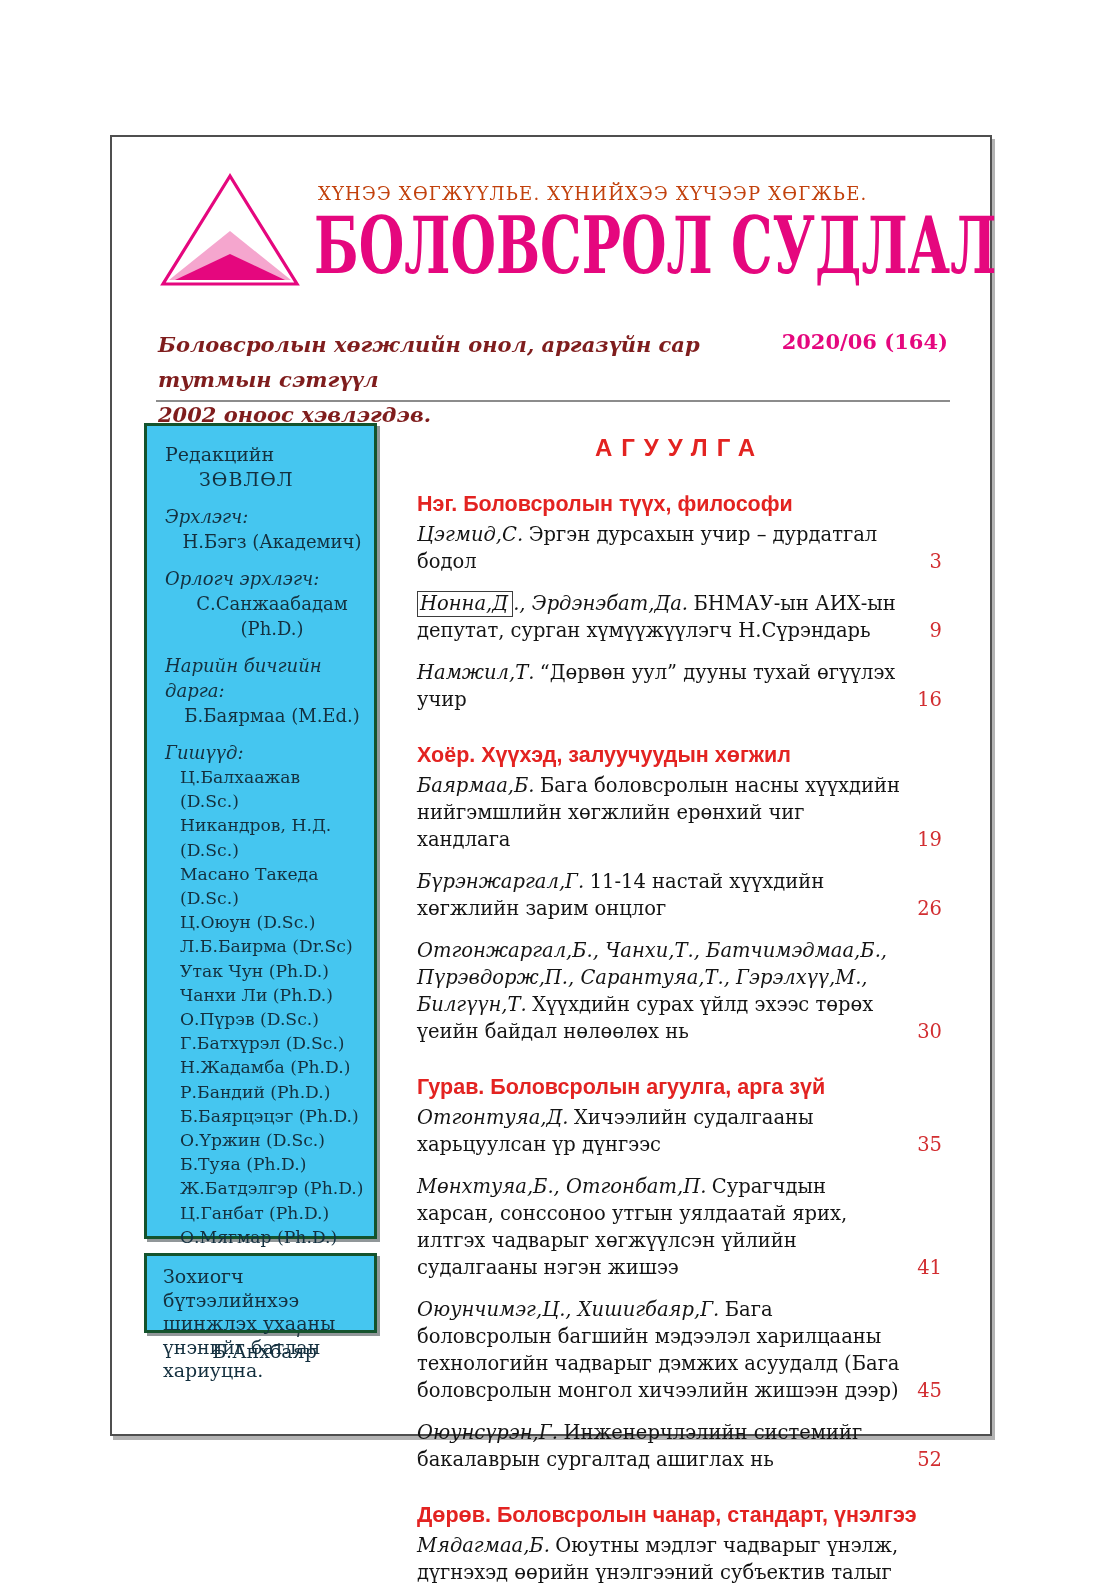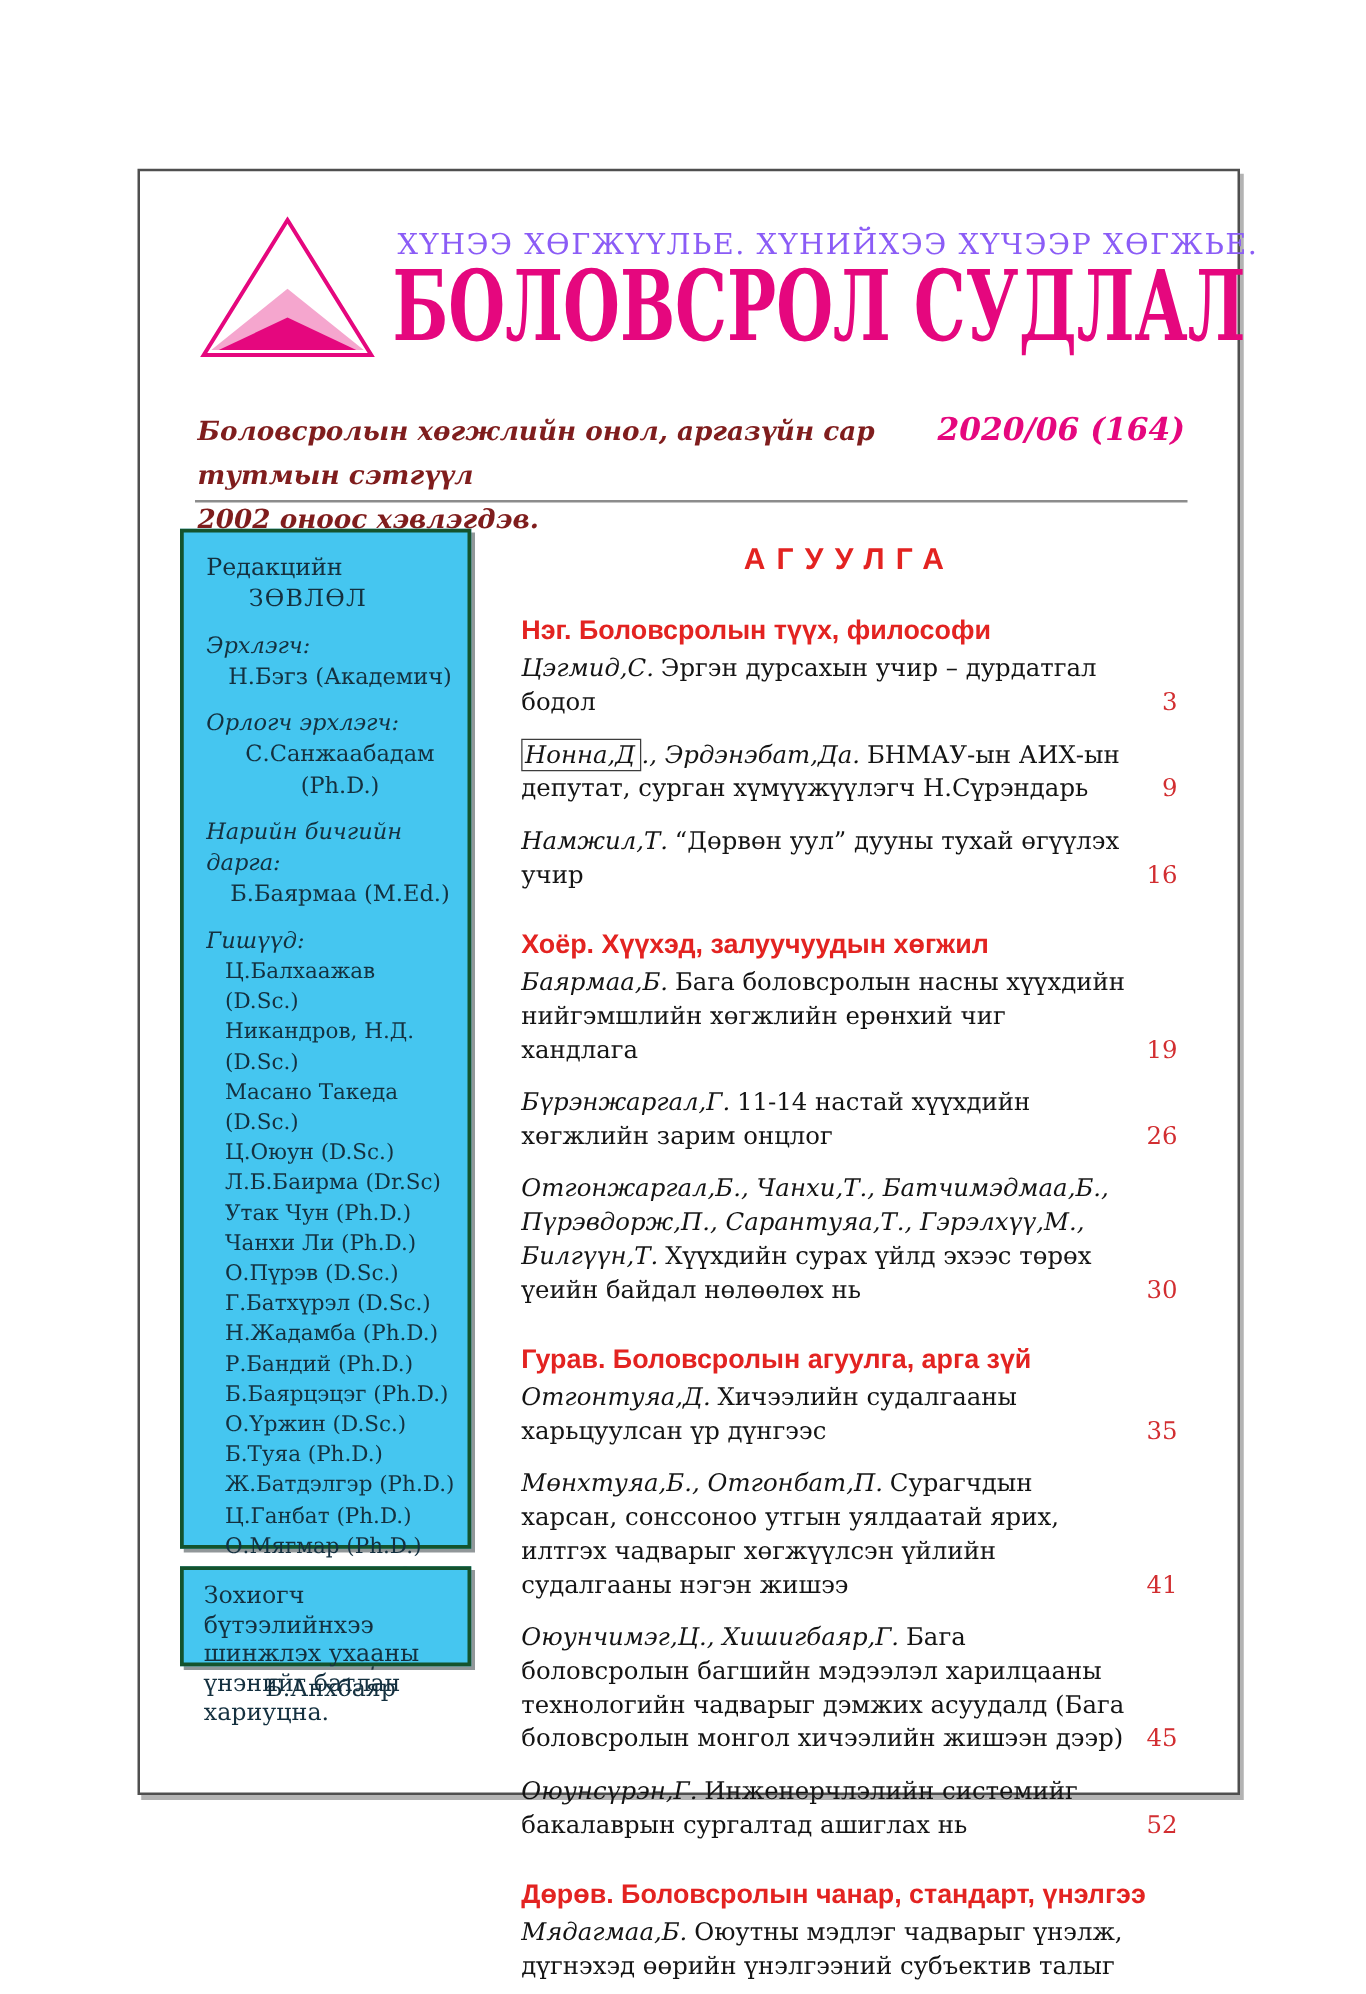--- a/index.html
+++ b/index.html
@@ -3,28 +3,28 @@
 <meta charset="utf-8">
 <style>
   html,body{margin:0;padding:0;background:#ffffff;}
   .canvas{position:relative;width:1093px;height:1595px;background:#ffffff;
           font-family:"DejaVu Serif","Liberation Serif",serif;color:#1a1a1a;}
   .frame{position:absolute;left:110px;top:135px;width:878px;height:1297px;
          background:#ffffff;border:2px solid #4f4f4f;box-shadow:3px 4px 0 #b3b3b3;}
 
   
   .logo{position:absolute;left:48px;top:36px;width:140px;height:114px;}
-  .tagline{position:absolute;left:206px;top:46px;font-size:23px;letter-spacing:1.2px;
-           color:#8b5cf6;white-space:nowrap;font-weight:500;}
+  .tagline{position:absolute;left:206px;top:46px;font-size:18px;letter-spacing:1.2px;
+           color:#c2410c;white-space:nowrap;font-weight:500;}
   .journal-title{position:absolute;left:202px;top:70px;font-size:78px;font-weight:bold;
            color:#E5077E;line-height:1;white-space:nowrap;
            transform:scaleX(0.67);transform-origin:left top;}
   .subtitle{position:absolute;left:46px;top:190px;width:600px;font-style:italic;
            font-weight:bold;font-size:21px;line-height:35px;color:#7f1d1d;}
-  .issue{position:absolute;right:42px;top:192px;font-weight:bold;font-size:25px;color:#E5077E;font-style:italic;}
+  .issue{position:absolute;right:42px;top:192px;font-weight:bold;font-size:21px;color:#E5077E;}
   .header-rule{position:absolute;left:44px;right:40px;top:263px;height:2px;background:#8c8c8c;}
 
   
   .bluebox{position:absolute;left:32px;width:233px;background:#45C6F0;
            border:3px solid #14532d;box-shadow:3px 3px 0 rgba(55,65,70,0.55);
            color:#14303f;box-sizing:border-box;}
   .board-box{top:286px;height:816px;padding:16px 10px 0 18px;font-size:18px;}
   .notice-box{top:1116px;height:80px;padding:9px 12px 0 16px;font-size:19px;line-height:23.5px;}
   .board-title{font-size:19px;line-height:25px;}
   .board-title-2{padding-left:34px;letter-spacing:1px;}

